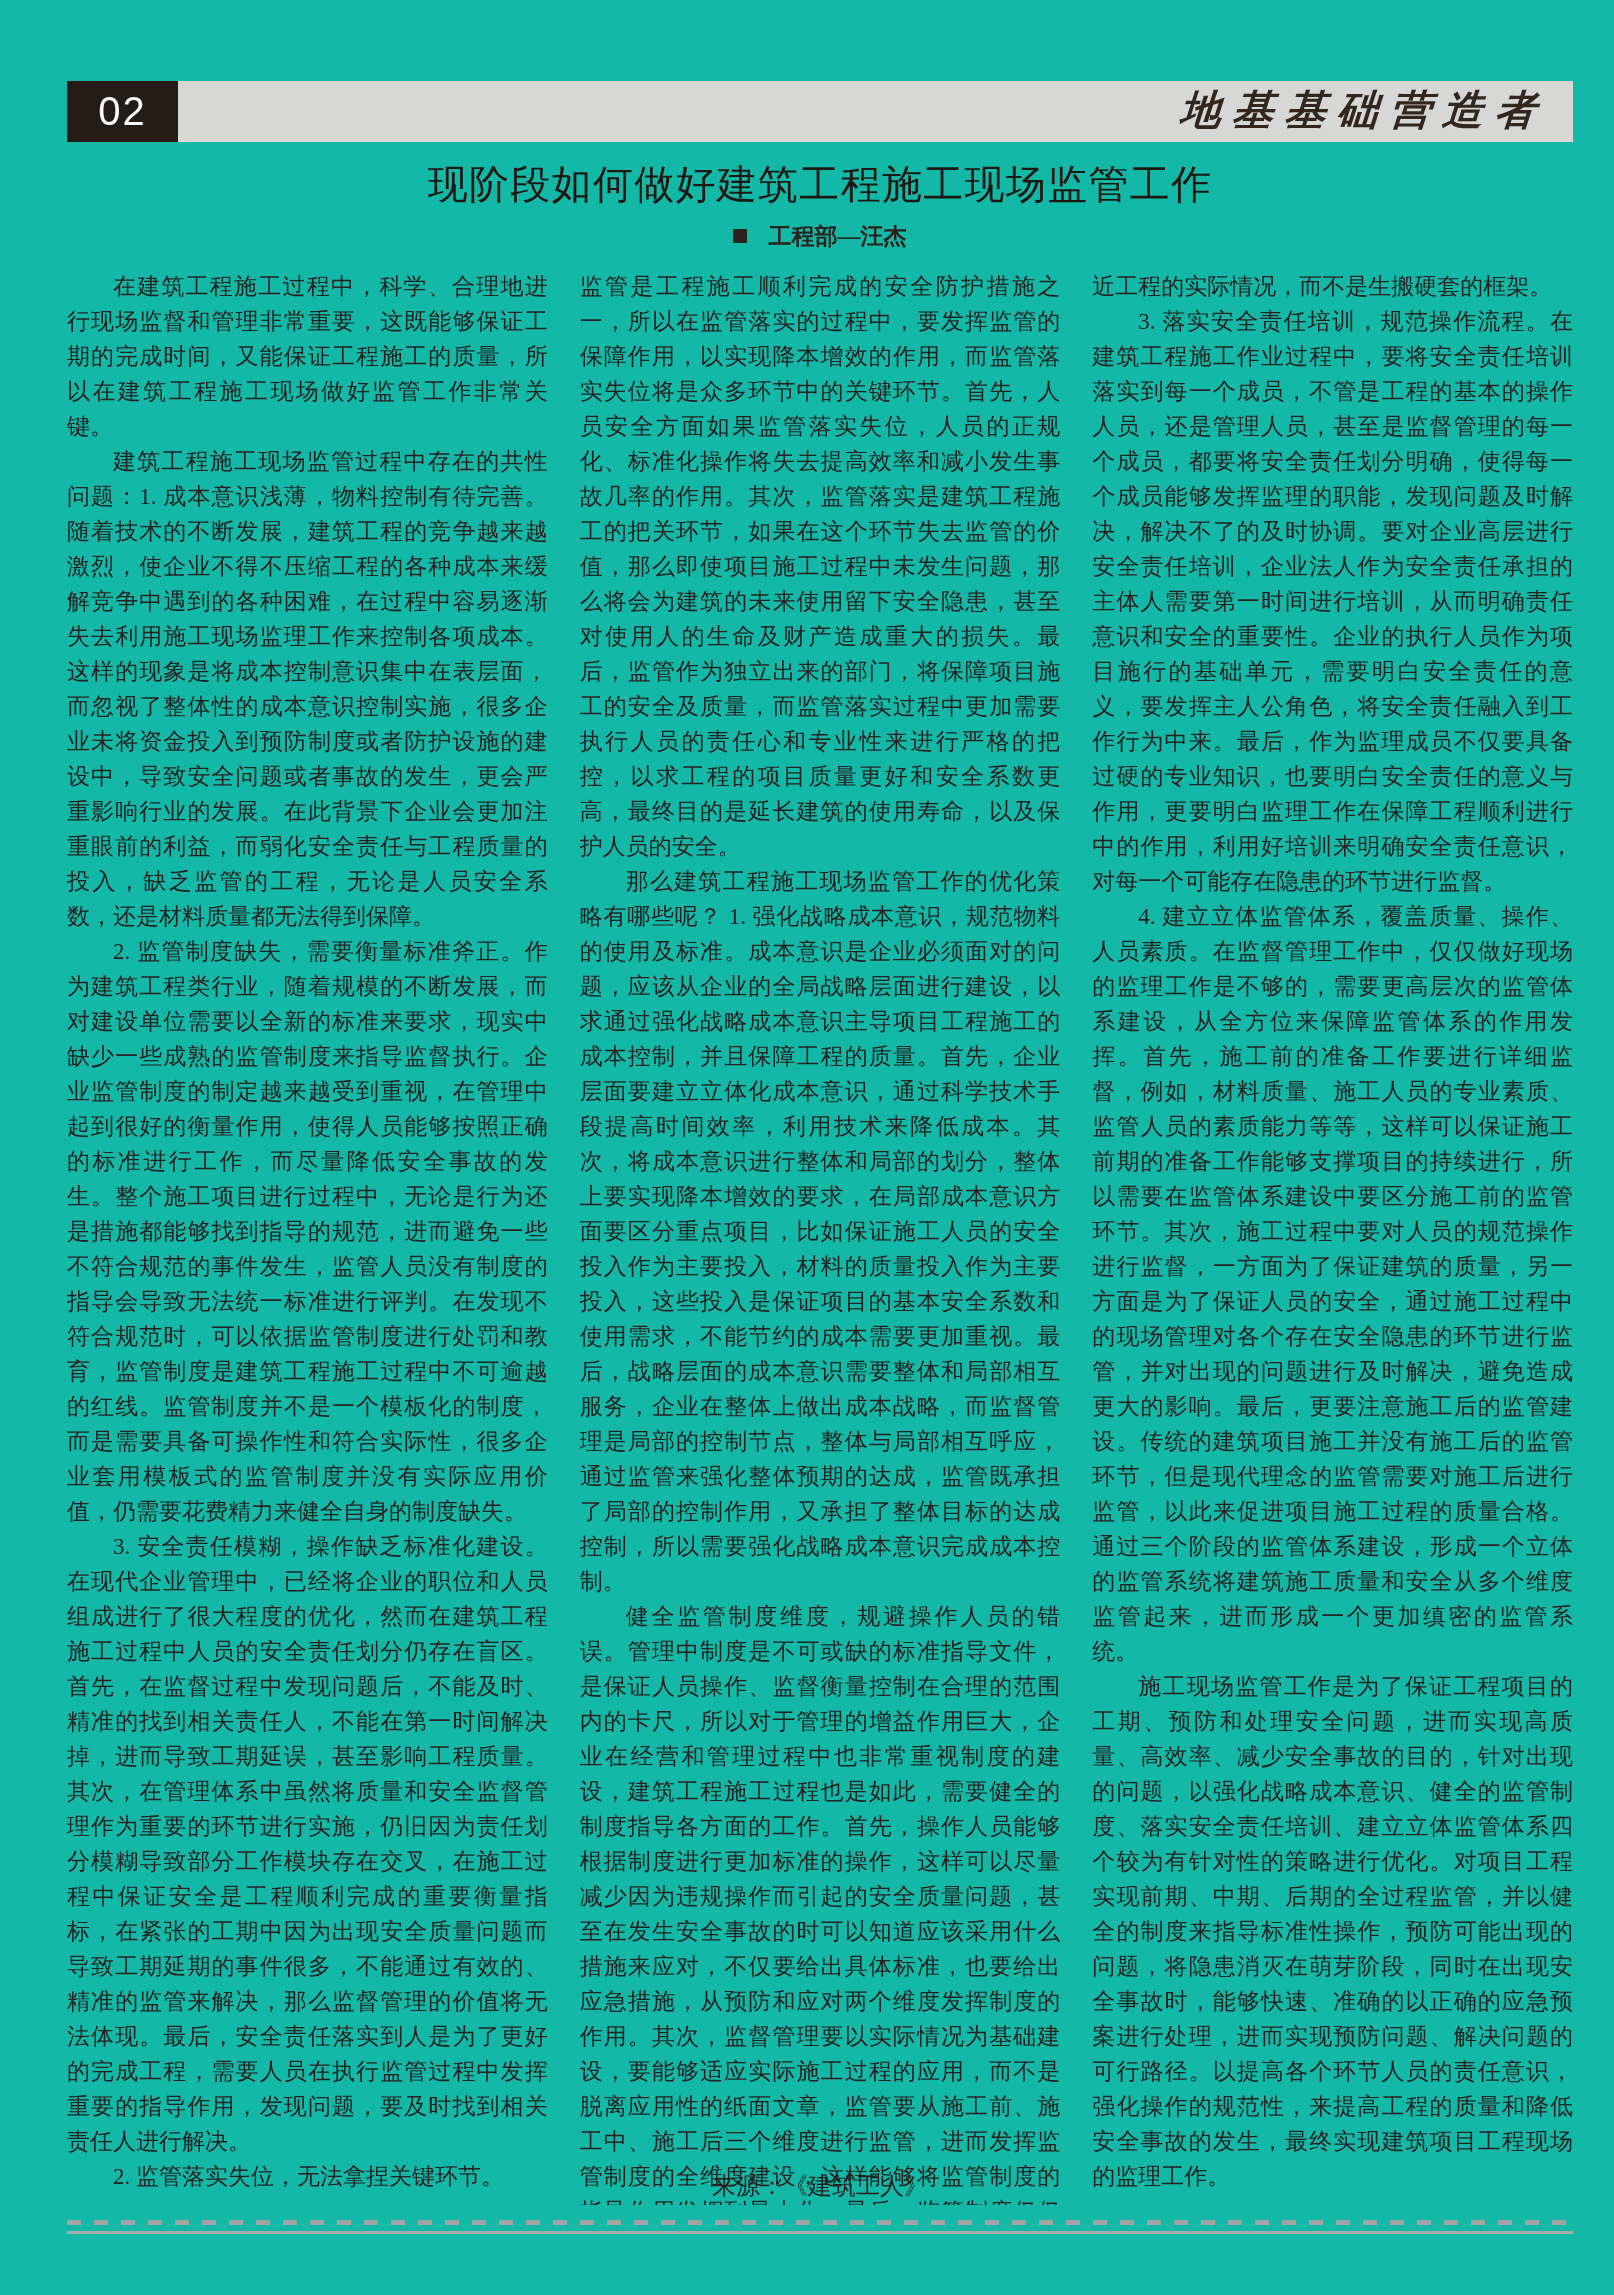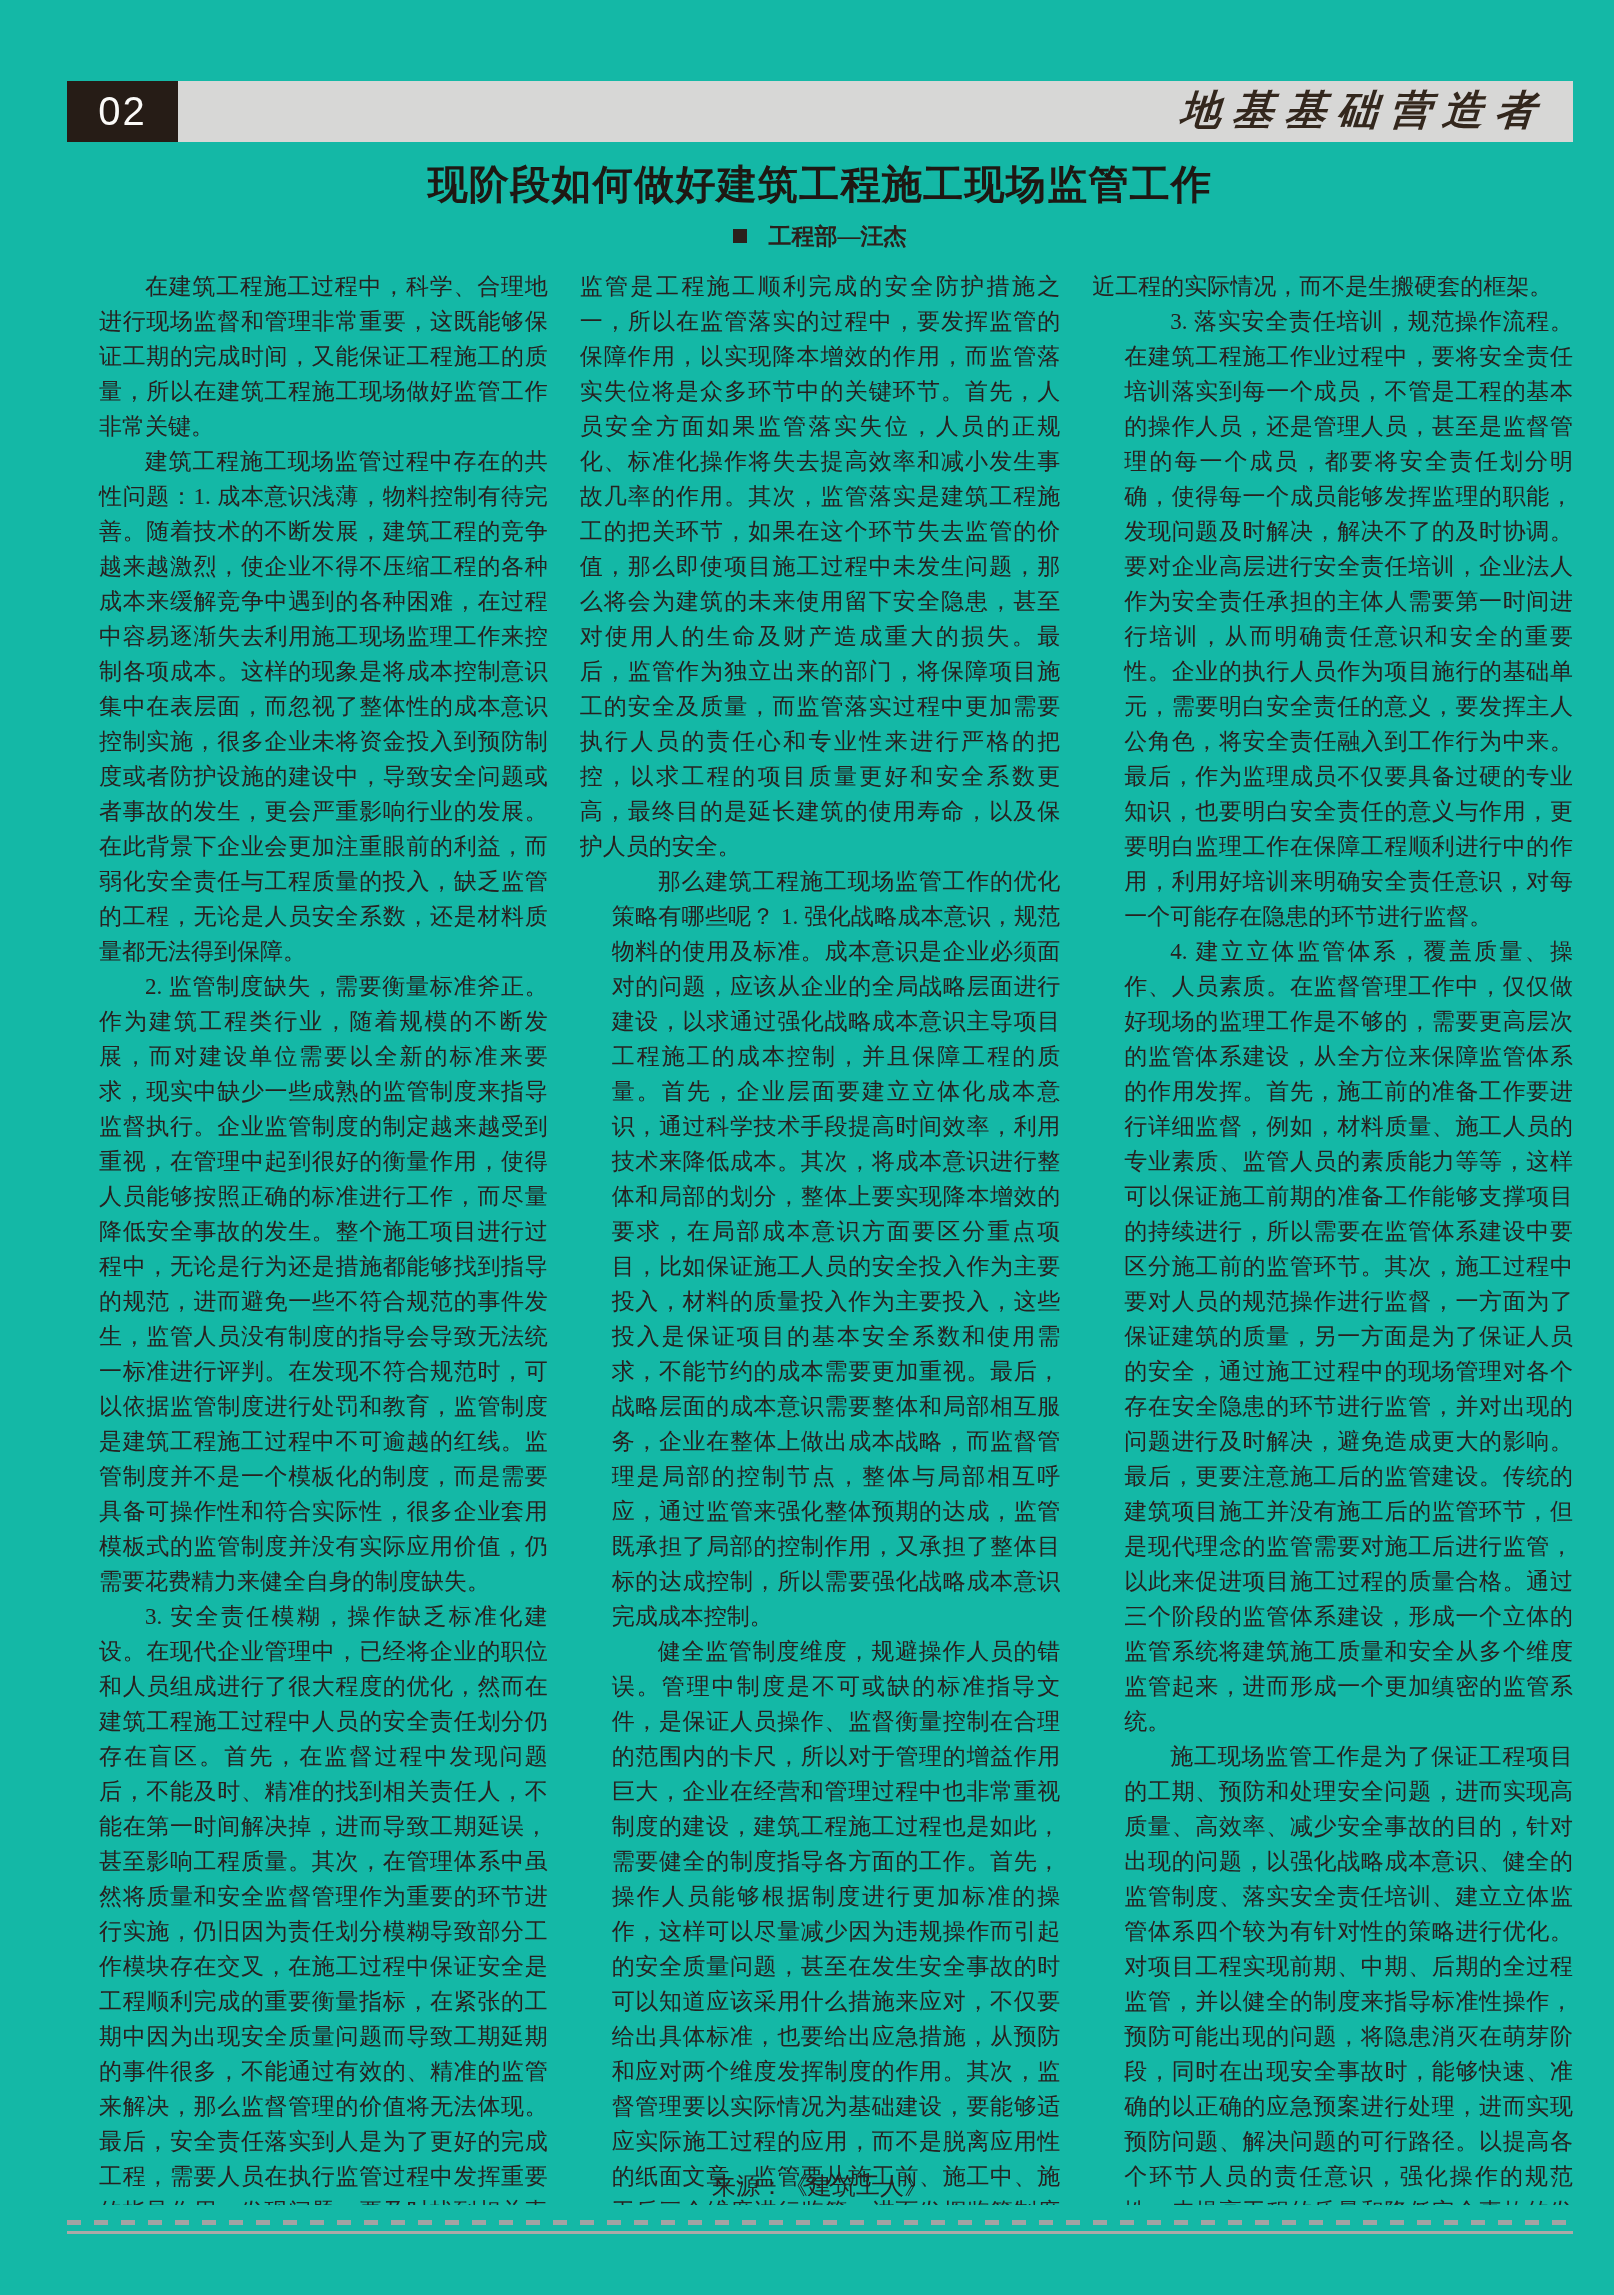--- a/index.html
+++ b/index.html
@@ -24,21 +24,21 @@
   }
   .masthead-title{
     position:absolute;right:26px;top:50%;
     transform:translateY(-52%) skewX(-4deg);
     font-size:41px;font-weight:700;font-style:italic;
     color:#33271d;letter-spacing:11.5px;white-space:nowrap;
   }
   
   .article-title{
     position:absolute;left:67px;top:162px;width:1506px;margin:0;
-    text-align:center;font-size:40px;line-height:46px;font-weight:700;
+    text-align:center;font-size:40px;line-height:46px;font-weight:400;
     color:#1e1813;letter-spacing:1.3px;
   }
   .byline{
     position:absolute;left:67px;top:223px;width:1506px;
     text-align:center;font-size:23px;line-height:28px;font-weight:700;
     color:#2b211c;
   }
   .byline-bullet{
     display:inline-block;width:14px;height:14px;background:#2b211c;
     margin-right:15.4px;vertical-align:0.6px;
@@ -47,21 +47,21 @@
   .columns{
     position:absolute;left:67px;top:269px;width:1506px;height:1936px;
     display:flex;gap:32px;
   }
   .col{
     flex:1 1 0;min-width:0;overflow:hidden;
     font-size:23px;line-height:35px;
     text-align:justify;color:#272120;
   }
   .col p{margin:0;}
-  .col p.para{text-indent:2em;margin-left:32px;}
+  .col p.para{text-indent:2em;}
   .col p.cont{text-indent:0;}
   
   .source-line{
     position:absolute;left:67px;top:2172px;width:1506px;
     text-align:center;font-size:24px;line-height:29.5px;color:#272120;
   }
   
   .dashed-divider{
     position:absolute;left:67px;top:2220px;width:1506px;height:5.1px;
     background:repeating-linear-gradient(to right,#a3a3a3 0 14px,transparent 14px 27px);

